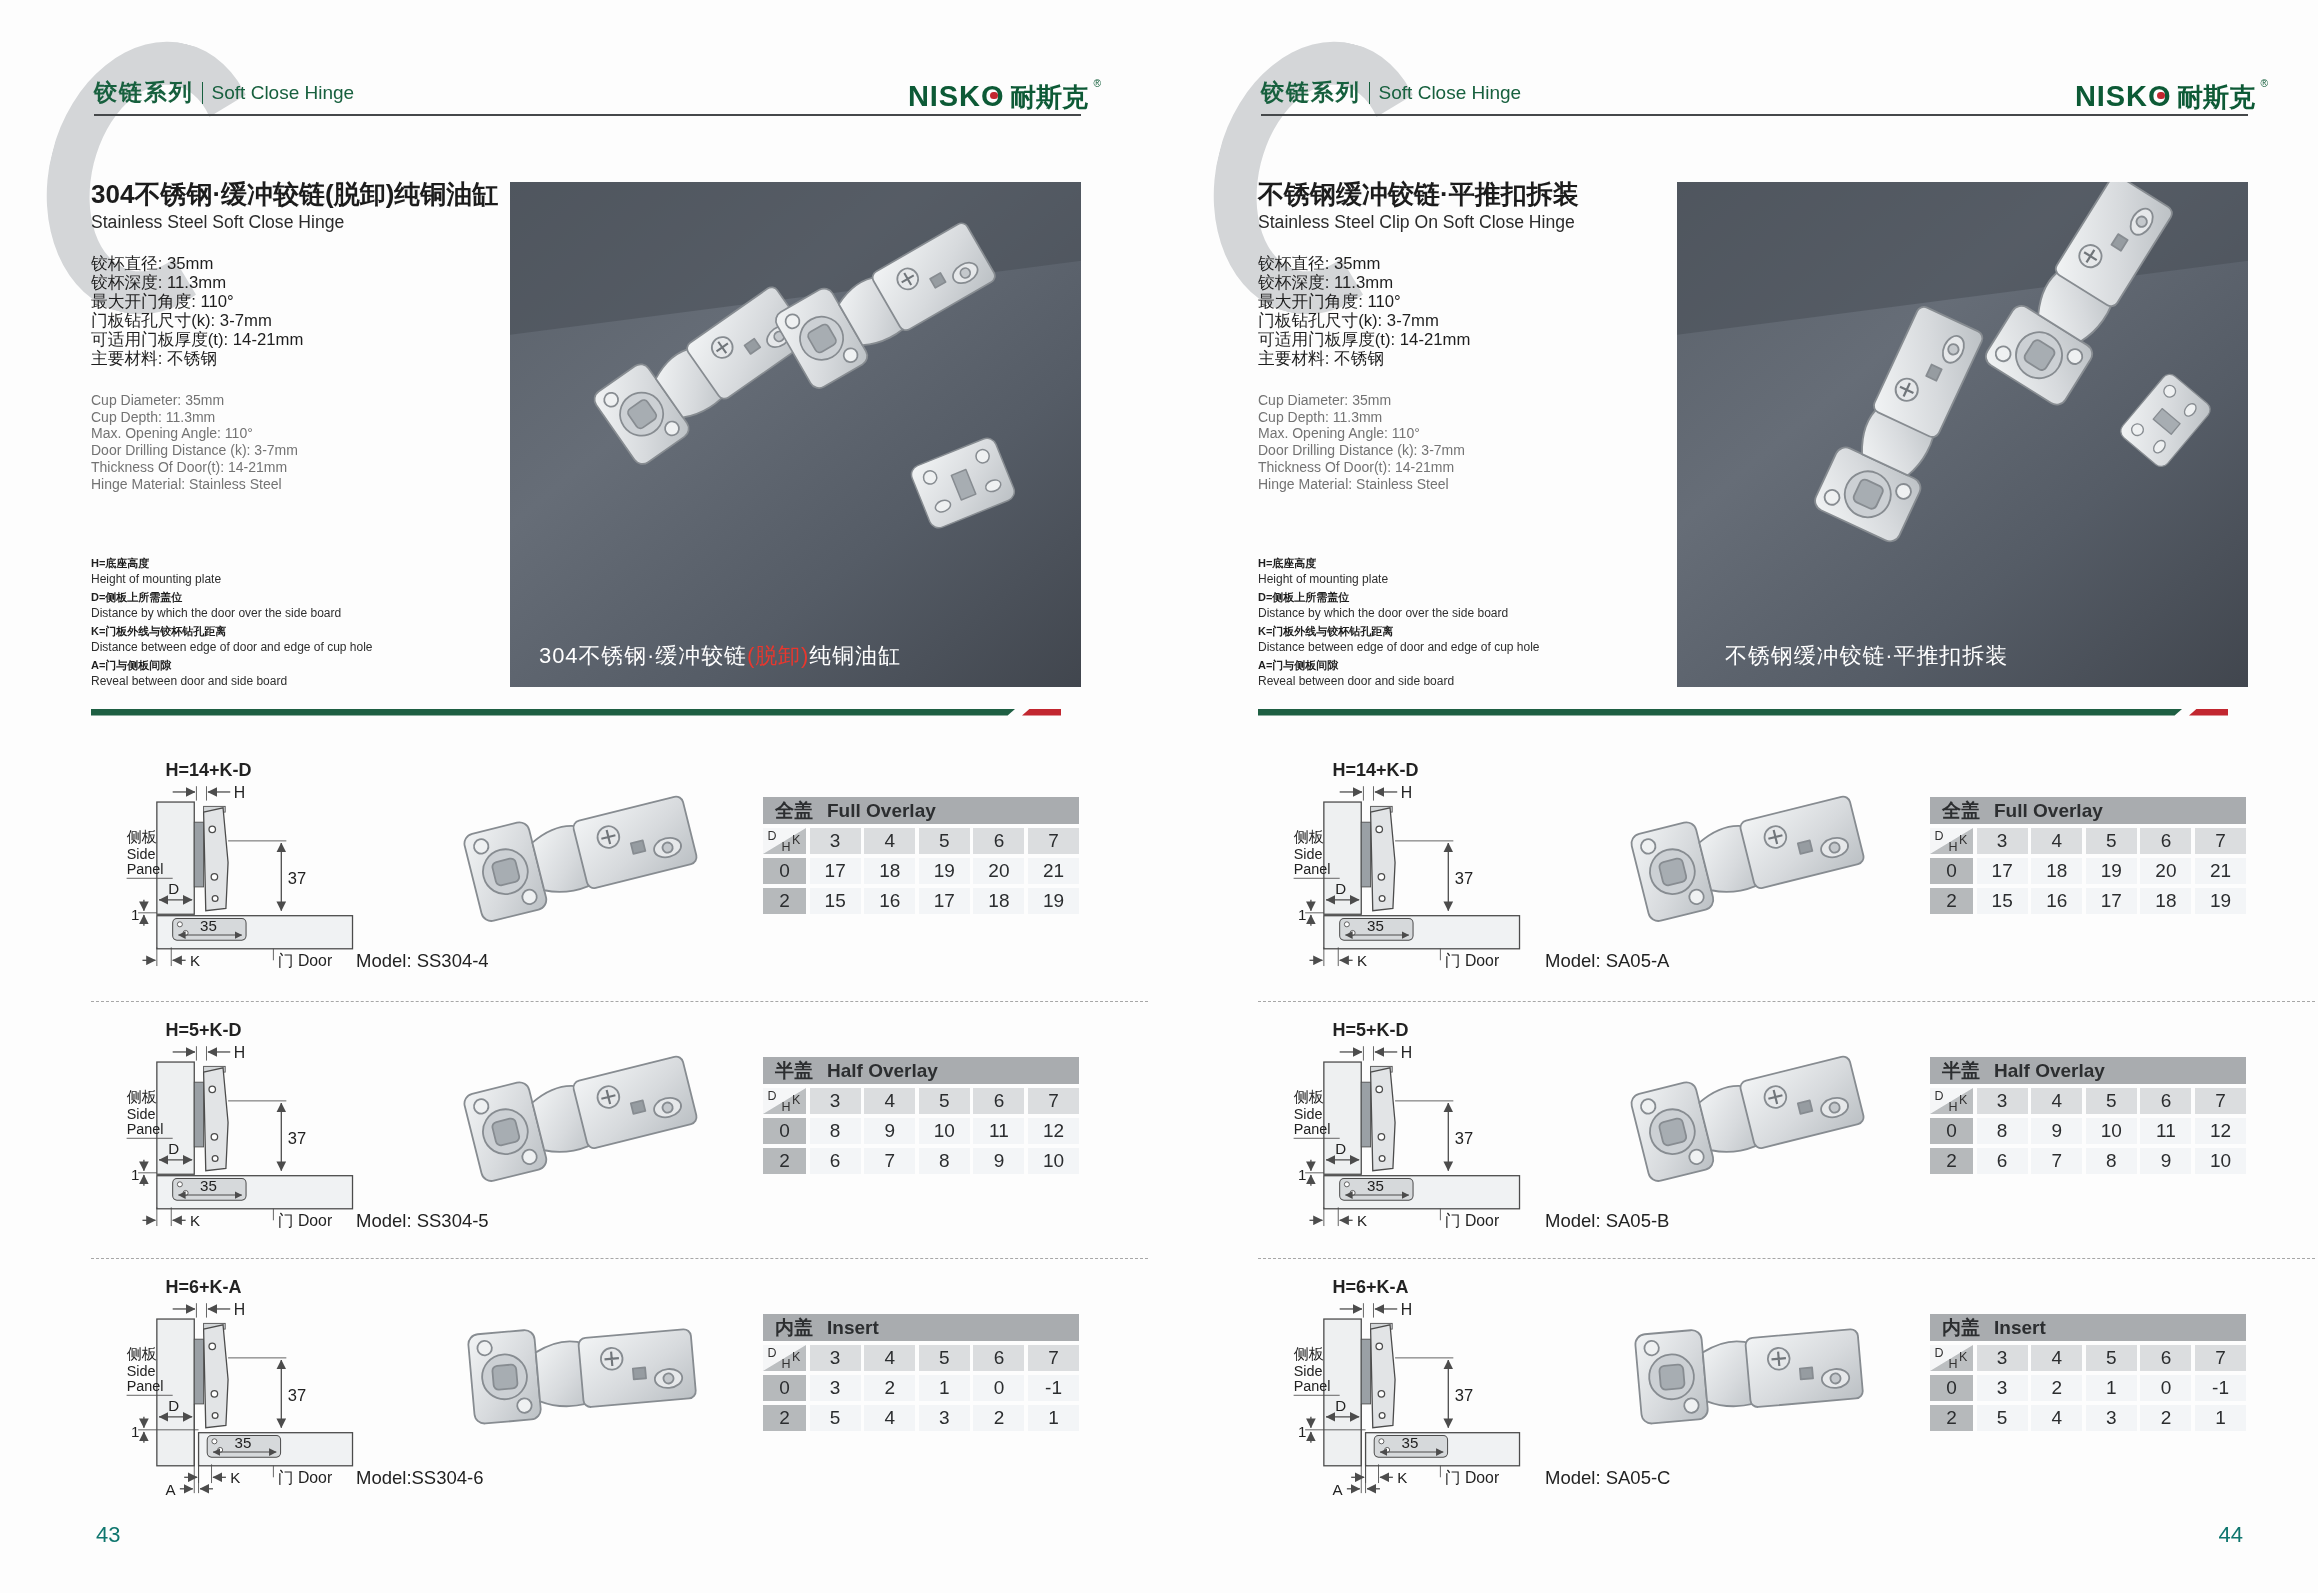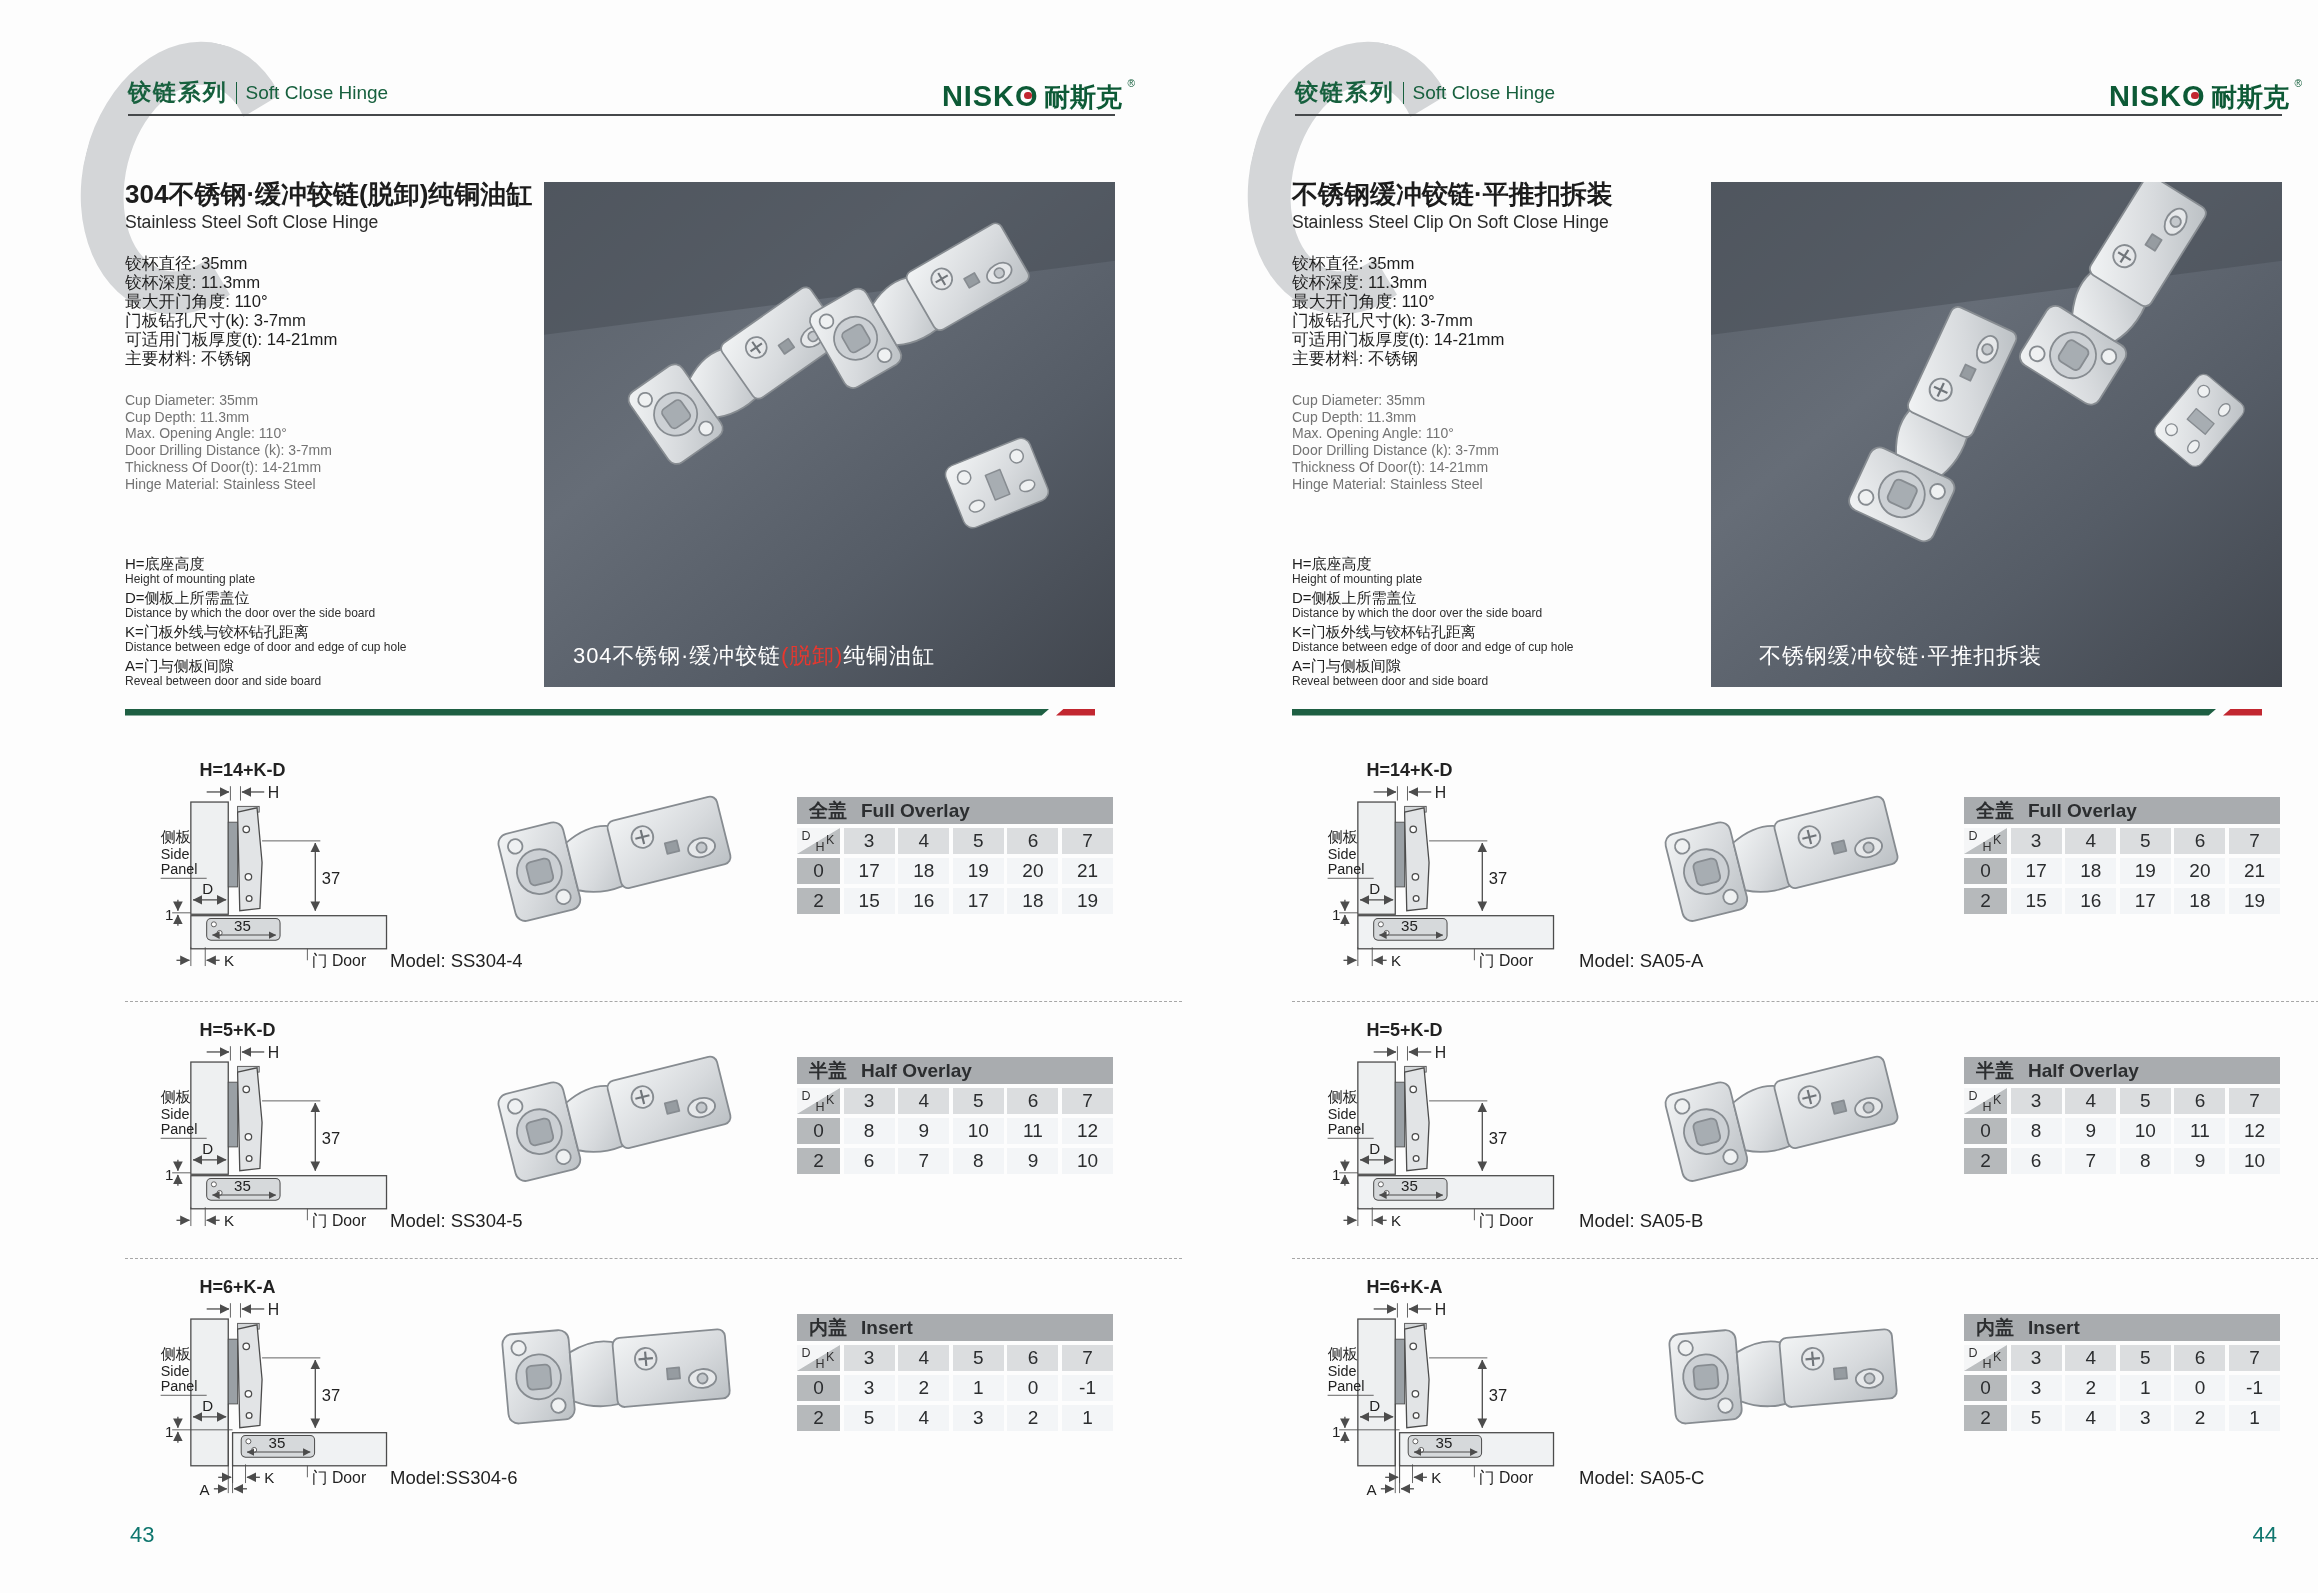--- a/index.html
+++ b/index.html
@@ -1,18 +1,18 @@
 <!DOCTYPE html>
 <html style="font-size:7.4px"><head>
 <meta charset="utf-8">
 <style>
   html,body{margin:0;padding:0;background:#e8e8e8;}
   .spread{position:relative;width:2333px;height:1594px;background:#fdfdfd;overflow:hidden;
           font-family:"Liberation Sans","DejaVu Sans",sans-serif;color:#1e1e1e;}
-  .page{position:absolute;top:0;width:1166px;height:1594px;background:#fdfdfd;margin-left:34px;}
+  .page{position:absolute;top:0;width:1166px;height:1594px;background:#fdfdfd;}
   .page.p0{left:0;} .page.p1{left:1167px;}
 
   
   .c-mark{position:absolute;left:49px;top:40px;width:123px;height:190px;
           border:43px solid #d4d6d8;border-right-color:transparent;border-radius:50%;
           transform:rotate(14deg);z-index:0;}
   .series{position:absolute;left:94px;top:77px;display:flex;align-items:center;gap:8.3px;z-index:2;}
   .s-cn{font-size:23px;font-weight:bold;color:#17603e;letter-spacing:1.9px;white-space:nowrap;}
   .s-div{width:1.4px;height:22px;background:#17603e;}
   .s-en{font-size:19px;color:#17603e;white-space:nowrap;}
@@ -23,21 +23,21 @@
   .logo-reg{font-size:10.2px;margin-top:-1.9px;}
   .hdr-rule{position:absolute;left:94px;top:114px;width:987px;height:2.3px;background:#45484a;z-index:2;}
 
   
   .title-cn{position:absolute;left:91px;top:180px;margin:0;font-size:26px;line-height:1.1;font-weight:bold;color:#1c1c1c;white-space:nowrap;}
   .title-en{position:absolute;left:91px;top:213px;margin:0;font-size:17.6px;line-height:1.1;font-weight:normal;color:#2b2b2b;}
   .specs-cn{position:absolute;left:91px;top:254px;margin:0;padding:0;list-style:none;font-size:16.7px;line-height:19px;color:#1e1e1e;}
   .specs-en{position:absolute;left:91px;top:392px;margin:0;padding:0;list-style:none;font-size:14px;line-height:16.7px;color:#737373;}
   .legend{position:absolute;left:91px;top:555px;margin:0;}
   .lg-item{margin-bottom:1.9px;}
-  .lg-cn{font-size:15px;font-weight:normal;line-height:17px;color:#1e1e1e;}
+  .lg-cn{font-size:11px;font-weight:bold;line-height:17px;color:#1e1e1e;}
   .lg-en{font-size:12px;line-height:15px;color:#2e2e2e;}
 
   
   .photo{position:absolute;left:510px;top:182px;width:571px;height:505px;margin:0;overflow:hidden;
          background:linear-gradient(140deg,#596069 0%,#666d77 35%,#555c66 68%,#41464e 100%);}
   .photo-art{position:absolute;inset:0;}
   .photo-art svg{width:100%;height:100%;display:block;}
   .photo-cap{position:absolute;left:29px;top:459px;font-size:22px;letter-spacing:0.9px;color:#ffffff;white-space:nowrap;z-index:3;}
   .p1 .photo-cap{left:48px;}
   .cap-red{color:#e8372e;}

